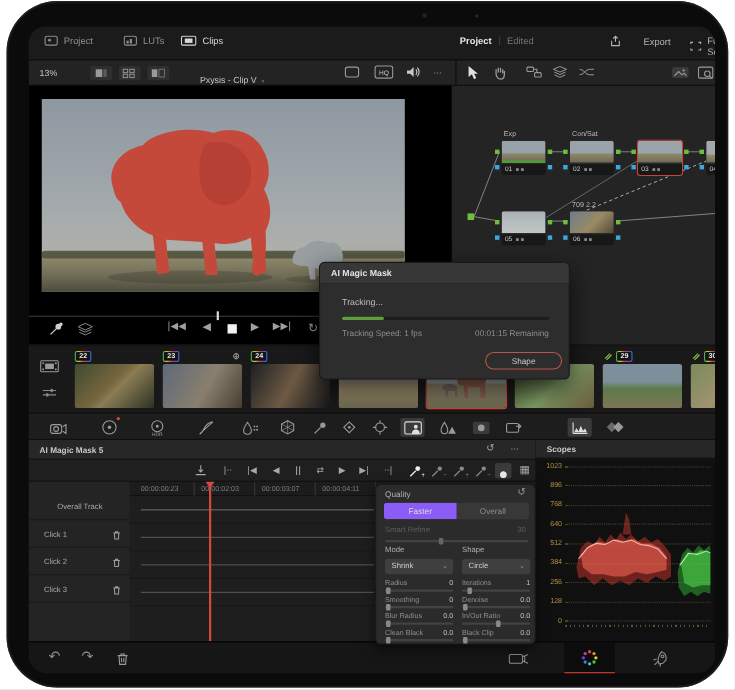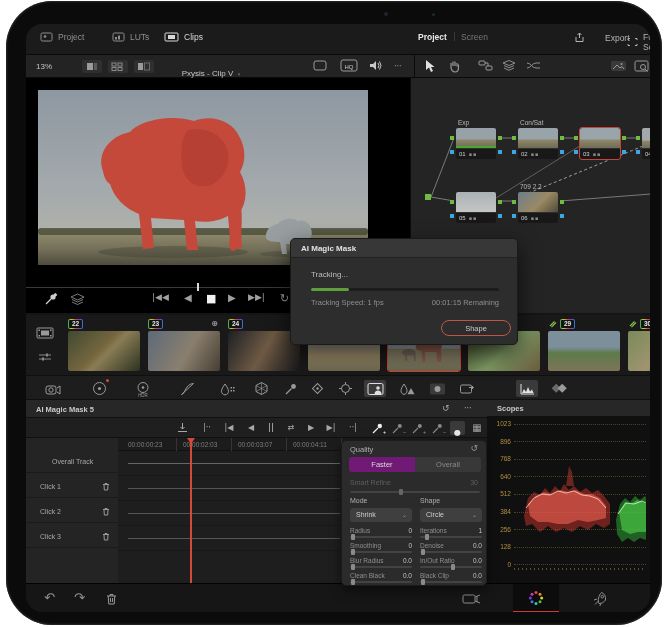--- a/index.html
+++ b/index.html
@@ -97,21 +97,21 @@
   #phline { position:absolute; left:3px; top:4px; width:1.5px; height:141px; background:#d6483c; }
   #phtri { position:absolute; left:0; top:0; width:0; height:0;
     border-left:4px solid transparent; border-right:4px solid transparent; border-top:6px solid #d6483c; }
 
   
   #quality { left:315px; top:416px; width:146px; height:146px; background:#2b2b2b; border:1px solid #1b1b1b;
     border-radius:5px; box-shadow:0 4px 12px rgba(0,0,0,.5); z-index:20; }
   .qlabel { position:absolute; font-size:7.5px; color:#b0b0b0; }
   #seg { position:absolute; left:7px; top:16px; width:132px; height:15px; background:#383838; border-radius:3px; display:flex; overflow:hidden; }
   .segbtn { flex:1; font-size:7.5px; text-align:center; line-height:15px; color:#8a8a8a; }
-  .segbtn.on { background:#701a75; color:#dadada; }
+  .segbtn.on { background:#8b5cf6; color:#dadada; }
   .dim { color:#5e5e5e !important; }
   .qslider { position:absolute; height:2px; background:#434343; border-radius:1px; }
   .qthumb { position:absolute; top:-2px; width:4px; height:6px; background:#8a8a8a; border-radius:1px; }
   .qdrop { position:absolute; top:67px; width:62px; height:14px; background:#3f3f3f; border-radius:3px;
     color:#cfcfcf; font-size:7px; line-height:14px; padding-left:6px; }
   .qdrop i { position:absolute; right:5px; font-style:normal; color:#9a9a9a; font-size:6px; }
   .pcell { position:absolute; width:62px; height:14px; }
   .pcell .pl { position:absolute; left:0; top:0; font-size:6.5px; color:#8f8f8f; }
   .pcell .pv { position:absolute; right:0; top:0; font-size:6.5px; color:#c4c4c4; }
 
@@ -179,22 +179,22 @@
       <ic>
           <svg width="15" height="10">
             <rect x="1" y="1" width="13" height="8" rx="1" fill="none" stroke="#d8d8d8"></rect>
             <rect x="4" y="3" width="7" height="4" fill="#d8d8d8"></rect>
           </svg>
         </ic>
       <span>Clips</span>
     </div>
     <span class="abs" style="left:392px; top:8px; font-size:8.5px; font-weight:bold; color:#e8e8e8;">Project</span>
     <span class="abs glyph" style="left:427px; top:8px; font-size:8px; color:#474747;">|</span>
-    <span class="abs" style="left:435px; top:8px; font-size:8.5px; color:#767676;">Screen</span>
-    <div class="tab" style="left:548px;gap:20px;">
+    <span class="abs" style="left:435px; top:8px; font-size:8.5px; color:#767676;">Edited</span>
+    <div class="tab" style="left:528px;gap:20px;">
       <ic>
           <svg width="11" height="11">
             <path d="M5.5 1 L5.5 6 M3.5 3 L5.5 1 L7.5 3" stroke="#b4b4b4" fill="none"></path>
             <path d="M2 5 L2 9.5 L9 9.5 L9 5" stroke="#b4b4b4" fill="none"></path>
           </svg>
         </ic>
       <span class="tbtext">Export</span>
     </div>
     <div class="tab" style="left:601px;">
       <ic>

